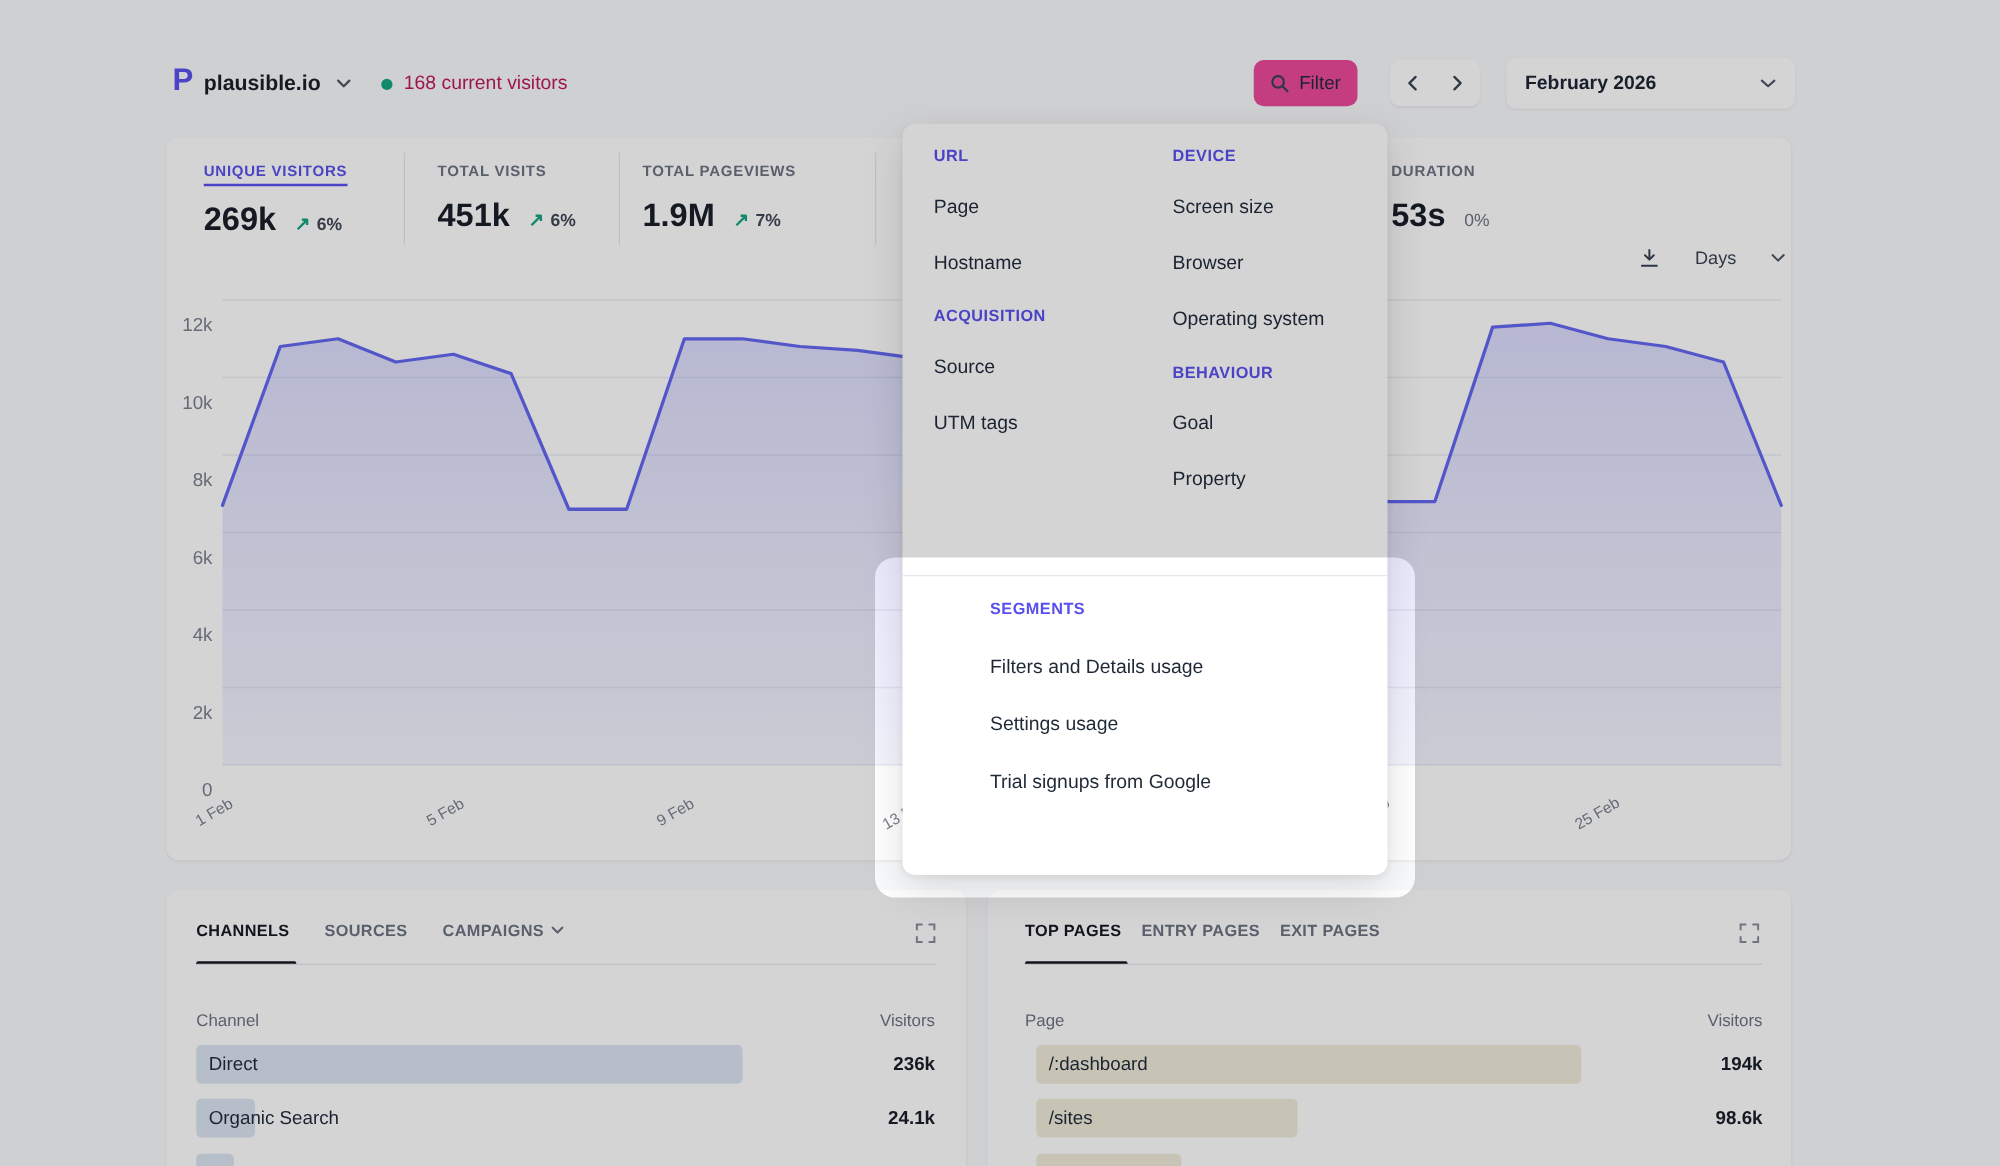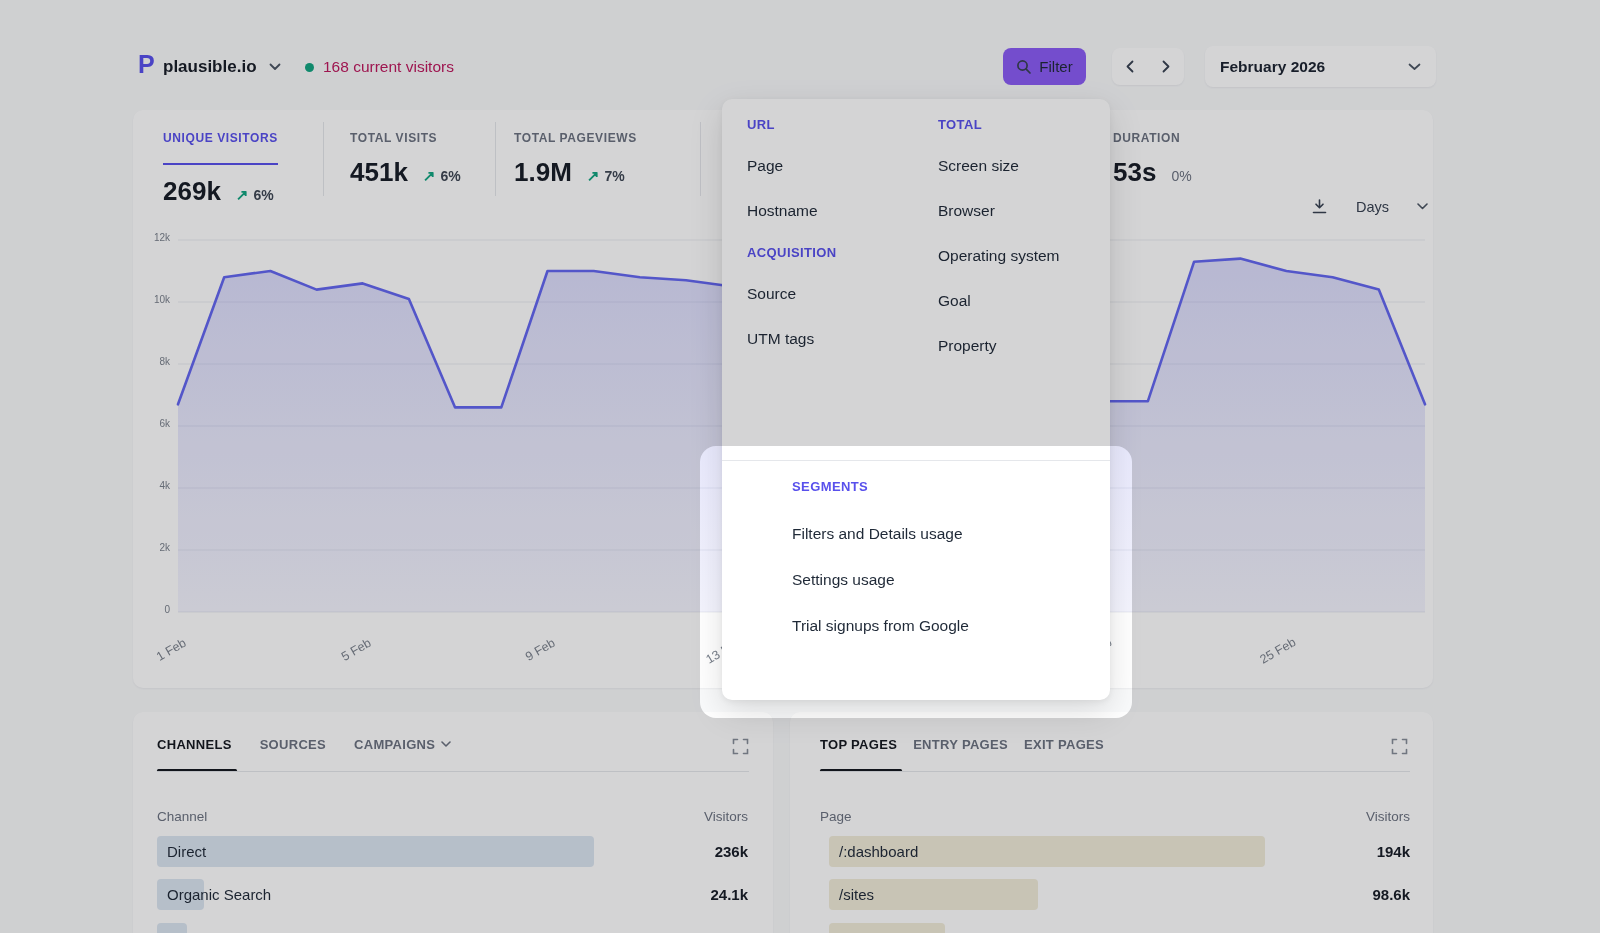--- a/index.html
+++ b/index.html
@@ -14,47 +14,47 @@
   .abs{position:absolute;}
   .card{position:absolute;background:#fff;border-radius:10px;box-shadow:0 1px 2px rgba(16,24,40,.05);}
 
   
   .logo-p{left:138px;top:50px;font-size:25px;font-weight:800;color:var(--accent);}
   .site-switch{left:163px;top:53px;height:28px;display:flex;align-items:center;gap:12px;cursor:pointer;}
   .site-name{font-size:17px;font-weight:700;color:#171c26;}
   .live{left:305px;top:53px;height:28px;display:flex;align-items:center;gap:9px;}
   .live-dot{width:9px;height:9px;border-radius:50%;background:var(--green);}
   .live-txt{font-size:15.5px;color:#be185d;}
-  .filter-btn{left:1003px;top:48px;width:83px;height:37px;background:#8b5cf6;border-radius:8px;
+  .filter-btn{left:1003px;top:48px;width:83px;height:37px;background:#ec4899;border-radius:8px;
       display:flex;align-items:center;justify-content:center;gap:7px;cursor:pointer;}
   .filter-btn span{font-size:15px;font-weight:500;color:#1f2937;}
   .nav-group{left:1112px;top:48px;width:72px;height:37px;background:#fff;border-radius:8px;
       box-shadow:0 1px 2px rgba(16,24,40,.06);display:flex;}
   .nav-btn{flex:1;display:flex;align-items:center;justify-content:center;cursor:pointer;}
   .month-select{left:1205px;top:46px;width:231px;height:41px;background:#fff;border-radius:8px;
       box-shadow:0 1px 2px rgba(16,24,40,.06);display:flex;align-items:center;
       padding:0 15px;cursor:pointer;}
   .month-select span{font-size:15.5px;font-weight:600;color:#1b2330;flex:1;}
 
   
   #main-card{left:133px;top:110px;width:1300px;height:578px;}
   .stat{position:absolute;top:18px;}
   .stat-label{font-size:12px;font-weight:700;letter-spacing:.6px;color:var(--text-gray);
       display:inline-block;white-space:nowrap;}
-  .stat.active .stat-label{color:var(--accent);border-bottom:2px solid var(--accent);padding-bottom:18px;}
+  .stat.active .stat-label{color:var(--accent);border-bottom:2px solid var(--accent);padding-bottom:3px;}
   .stat-row{display:flex;align-items:baseline;gap:15px;margin-top:11px;}
   .stat-value{font-size:26px;font-weight:800;color:#171c26;}
   .stat-change{font-size:14px;font-weight:600;color:#3f4754;display:flex;align-items:baseline;gap:5px;}
   .stat-change .arrow{color:var(--green);font-size:15px;}
   .stat-change.muted{color:var(--text-gray);font-weight:500;}
   .stat-div{position:absolute;top:12px;width:1px;height:74px;background:var(--divider);}
   .interval{position:absolute;left:1178px;top:88px;display:flex;align-items:center;gap:28px;cursor:pointer;}
   .interval span{font-size:14.5px;color:#374151;}
   #chart-svg{position:absolute;left:45px;top:130px;width:1247px;height:372px;overflow:visible;}
-  .ylab{position:absolute;left:0;width:37px;text-align:right;font-size:10px;color:#7a818c;}
+  .ylab{position:absolute;left:0;width:37px;text-align:right;font-size:15px;color:#7a818c;margin-top:20px;}
   .xlab{position:absolute;font-size:12.5px;color:#7a818c;white-space:nowrap;
       transform:translate(-75%,0) rotate(-30deg);transform-origin:80% 50%;}
 
   
   .bd-tabs{position:absolute;top:25px;display:flex;align-items:center;gap:28px;}
   .bd-tab{font-size:13px;font-weight:600;letter-spacing:.3px;color:var(--text-gray);cursor:pointer;
       display:flex;align-items:center;gap:6px;white-space:nowrap;}
   .bd-tab.active{font-weight:700;color:#14181f;}
   .tab-underline{position:absolute;height:3px;background:#14181f;border-radius:2px;}
   .tab-line{position:absolute;height:1px;background:var(--divider);}
@@ -309,24 +309,25 @@
   <div id="filter-dd">
     <div class="dd-col" id="dd-col1">
         <div class="dd-header">URL</div>
         <div class="dd-item">Page</div>
         <div class="dd-item">Hostname</div>
         <div class="dd-header">ACQUISITION</div>
         <div class="dd-item">Source</div>
         <div class="dd-item">UTM tags</div>
       </div>
     <div class="dd-col" id="dd-col2">
-        <div class="dd-header">TOTAL</div>
+        <div class="dd-header">DEVICE</div>
         <div class="dd-item">Screen size</div>
         <div class="dd-item">Browser</div>
         <div class="dd-item">Operating system</div>
+        <div class="dd-header">BEHAVIOUR</div>
         <div class="dd-item">Goal</div>
         <div class="dd-item">Property</div>
       </div>
     <div class="dd-sep"></div>
     <div id="dd-segments">
         <div class="dd-header">SEGMENTS</div>
         <div class="dd-item">Filters and Details usage</div>
         <div class="dd-item">Settings usage</div>
         <div class="dd-item">Trial signups from Google</div>
       </div>

